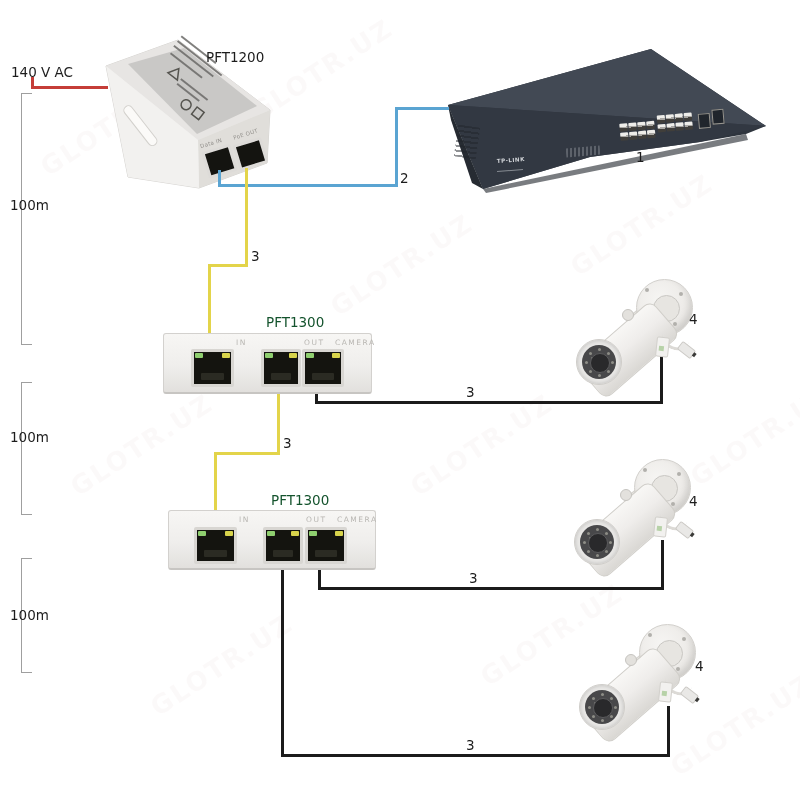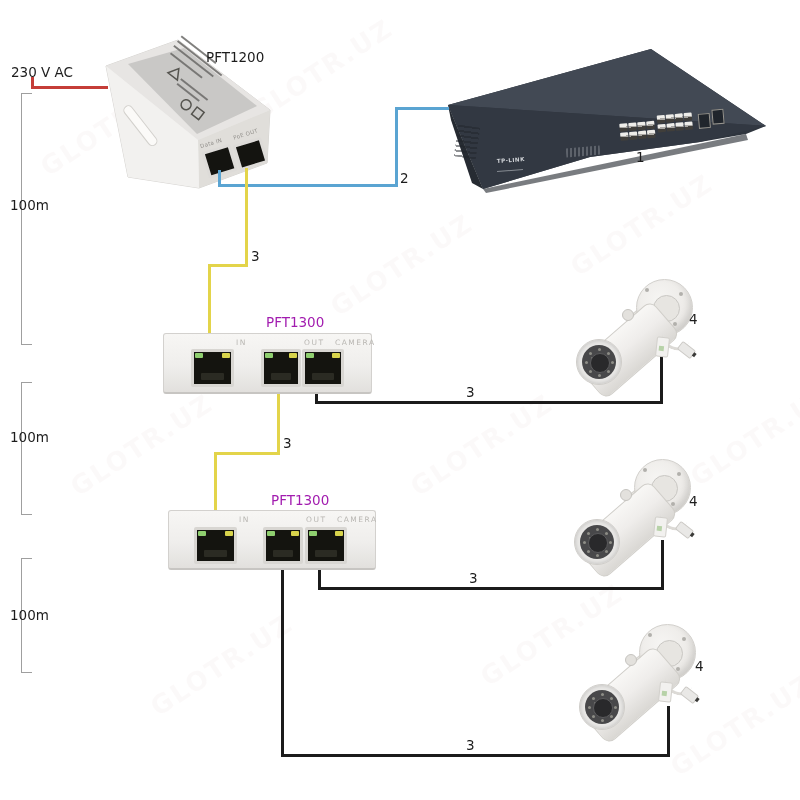--- a/index.html
+++ b/index.html
@@ -20,21 +20,21 @@
   
   .extender{position:absolute;background:linear-gradient(180deg,#f7f6f4 0%,#efeeec 55%,#e2e0dd 100%);
             border:1px solid #d3d1ce;border-bottom:2px solid #c7c5c2;border-radius:3px;}
   .port{position:absolute;background:#14140f;border:3px solid #d8d6d2;border-radius:2px;box-sizing:border-box;}
   .port .led{position:absolute;width:8px;height:5px;border-radius:1px;top:1px;}
   .port .led.g{left:1px;background:var(--port_green_led,#8fcf6f);}
   .port .led.y{right:1px;background:var(--port_yellow_led,#d8d44c);}
   .port .pins{position:absolute;left:7px;right:7px;bottom:4px;height:7px;background:#2b2b23;
               border-radius:1px;}
   .portlabel{position:absolute;font-size:7.5px;letter-spacing:1.5px;color:#b9b7b3;line-height:1;margin-left:36px;}
-  .exttitle{position:absolute;font-size:13.5px;color:#a21caf;line-height:1;text-align:center;}
+  .exttitle{position:absolute;font-size:13.5px;color:#14532d;line-height:1;text-align:center;}
   
   .camera{position:absolute;width:140px;height:130px;}
   .cam-mount{position:absolute;left:66px;top:4px;width:55px;height:55px;border-radius:50%;
              background:radial-gradient(circle at 40% 35%,#f6f5f3 0%,#eceae7 60%,#dcdad6 100%);
              border:1px solid #d2d0cc;box-shadow:inset -3px -4px 6px rgba(0,0,0,.10);}
   .cam-hub{position:absolute;left:16px;top:15px;width:25px;height:25px;border-radius:50%;
            background:#e7e5e1;border:1px solid #c9c7c3;}
   .cam-screw{position:absolute;width:4px;height:4px;border-radius:50%;background:#b2b0ac;}
   .cam-stem{position:absolute;left:62px;top:34px;width:20px;height:26px;background:#e9e7e3;
             border:1px solid #d5d3cf;transform:rotate(-40deg);}
@@ -321,21 +321,21 @@
     <div class="cam-cord"></div>
     <div class="cam-rj45">
         <i></i>
       </div>
     <div class="cam-barrel">
         <i></i>
       </div>
     <span class="ann" style="left:122px;top:40px">4</span>
   </div>
 
-  <span class="ann" style="left:11px;top:66px">230 V AC</span>
+  <span class="ann" style="left:11px;top:66px">140 V AC</span>
   <span class="ann" style="left:206px;top:51px">PFT1200</span>
   <span class="ann" style="left:636px;top:151px">1</span>
   <span class="ann" style="left:400px;top:172px">2</span>
   <span class="ann" style="left:251px;top:250px">3</span>
   <span class="ann" style="left:466px;top:386px">3</span>
   <span class="ann" style="left:283px;top:437px">3</span>
   <span class="ann" style="left:469px;top:572px">3</span>
   <span class="ann" style="left:466px;top:739px">3</span>
   <span class="ann" style="left:10px;top:199px">100m</span>
   <span class="ann" style="left:10px;top:431px">100m</span>

